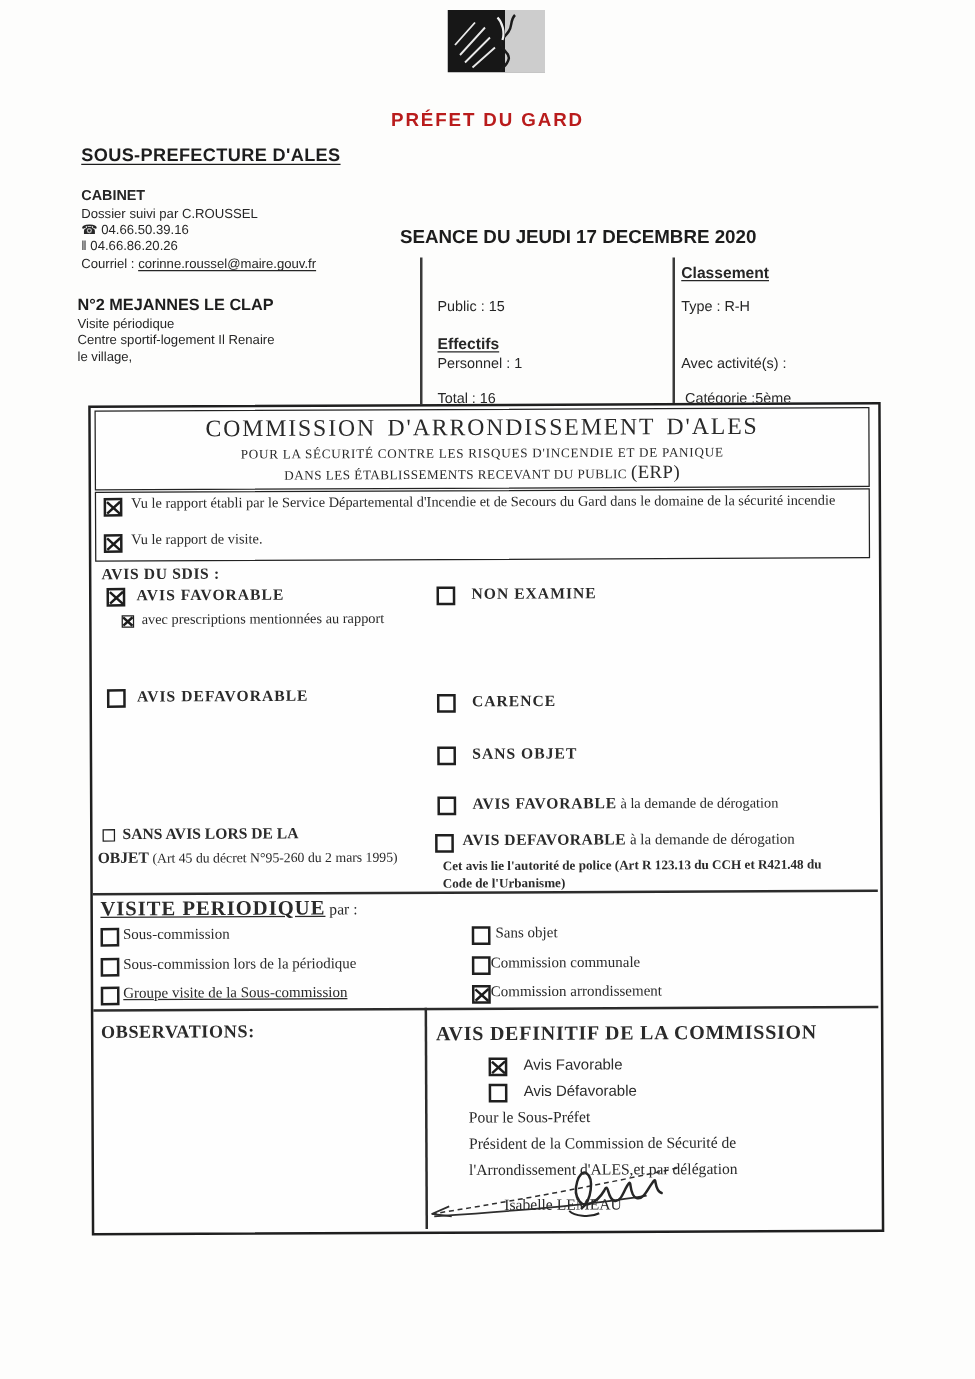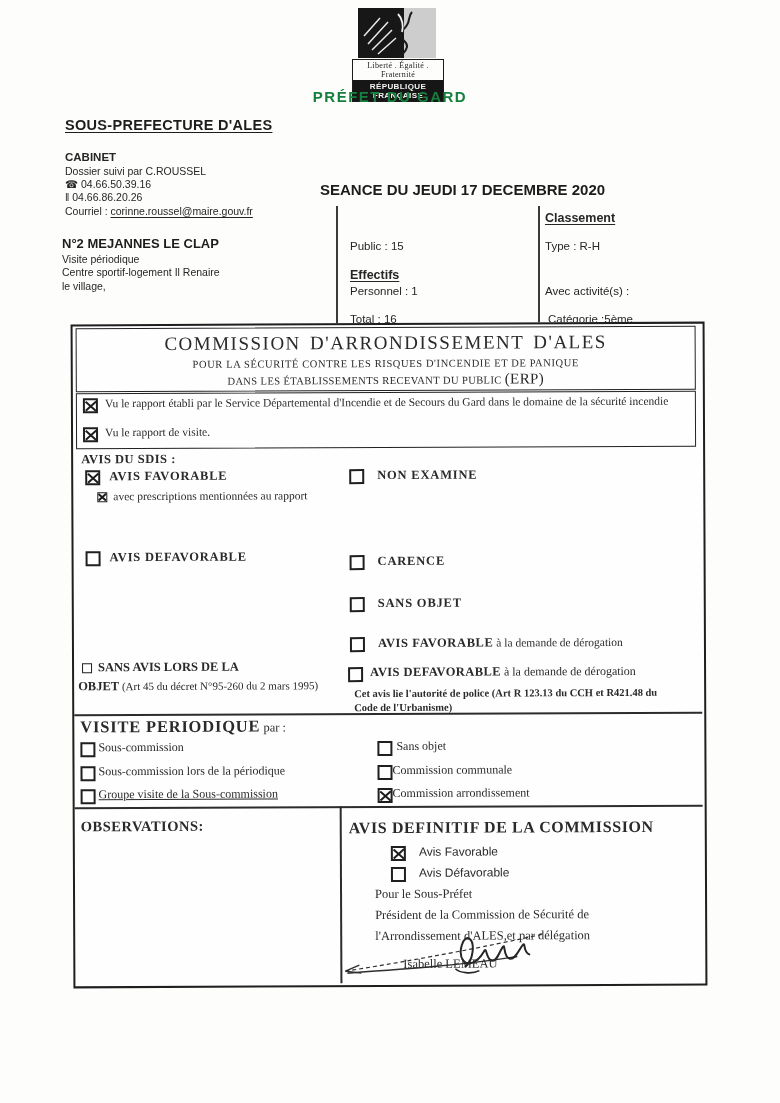--- a/index.html
+++ b/index.html
@@ -34,25 +34,21 @@
 
   <div style="position:absolute;left:358px;top:8px;width:78px;height:50px;">
     <svg width="78" height="50" viewBox="0 0 78 50">
       <rect width="78" height="50" fill="#171717"></rect>
       <rect x="46" width="32" height="50" fill="#cdcdcd"></rect>
       <path d="M54 4 C50 8 52 13 49 17 C46 22 42 23 43 28 C44 33 50 34 49 39 C48 44 44 46 42 49" stroke="#1a1a1a" stroke-width="2" fill="none"></path>
       <path d="M10 36 L30 14 M14 42 L34 22 M20 46 L38 30 M6 28 L22 10" stroke="#e9e9e9" stroke-width="1.5"></path>
       <path d="M40 6 C44 10 46 18 44 24" stroke="#efefef" stroke-width="1.8" fill="none"></path>
     </svg>
   </div>
-  <div id="logo-caption">
-    <div class="l1">Liberté . Égalité . Fraternité</div>
-    <div class="l2">RÉPUBLIQUE FRANÇAISE</div>
-  </div>
-  <div class="t sans b" style="left:0;top:88px;width:780px;text-align:center;font-size:15px;letter-spacing:1.5px;color:#15803d;">PRÉFET DU GARD</div>
+  <div class="t sans b" style="left:0;top:88px;width:780px;text-align:center;font-size:15px;letter-spacing:1.5px;color:#b91c1c;">PRÉFET DU GARD</div>
 
   <div class="t sans b u" style="left:65px;top:117px;font-size:14.5px;color:#1d1d1d;letter-spacing:0.3px;">SOUS-PREFECTURE D'ALES</div>
   <div class="t sans b" style="left:65px;top:151px;font-size:11.5px;">CABINET</div>
   <div class="t sans" style="left:65px;top:165px;font-size:10.5px;">Dossier suivi par C.ROUSSEL</div>
   <div class="t sans" style="left:65px;top:178px;font-size:10.5px;">
     <span>☎</span>
     <span>04.66.50.39.16</span>
   </div>
   <div class="t sans" style="left:65px;top:191px;font-size:10.5px;">
     <span>‖</span>
@@ -123,21 +119,21 @@
     </div>
     <span class="cb" style="left:274px;top:342px;"></span>
     <div class="t serif scan" style="left:296px;top:340px;font-size:12px;">
       <span class="b" style="font-size:12.5px;letter-spacing:0.4px;">AVIS DEFAVORABLE</span><span> à la demande de dérogation</span>
     </div>
     <div class="t serif b wrap scan" style="left:280px;top:362px;width:320px;font-size:10.5px;line-height:1.3;">Cet avis lie l'autorité de police (Art R 123.13 du CCH et R421.48 du Code de l'Urbanisme)</div>
 
     <div class="hline" style="left:0;top:388px;width:628px;"></div>
 
     <div class="t serif scan" style="left:6px;top:392px;font-size:12px;">
-      <span class="b" style="font-size:16.5px;letter-spacing:0.8px;">VISITE PERIODIQUE</span><span style="font-size:12.5px;"> par :</span>
+      <span class="b" style="font-size:16.5px;letter-spacing:0.8px;text-decoration:underline;">VISITE PERIODIQUE</span><span style="font-size:12.5px;"> par :</span>
     </div>
     <span class="cb" style="left:6px;top:416px;"></span>
     <div class="t serif scan" style="left:24px;top:415px;font-size:12px;">Sous-commission</div>
     <span class="cb" style="left:6px;top:440px;"></span>
     <div class="t serif scan" style="left:24px;top:439px;font-size:12px;">Sous-commission lors de la périodique</div>
     <span class="cb" style="left:6px;top:463px;"></span>
     <div class="t serif scan" style="left:24px;top:462px;font-size:12px;text-decoration:underline;">Groupe visite de la Sous-commission</div>
 
     <span class="cb" style="left:303px;top:416px;"></span>
     <div class="t serif scan" style="left:322px;top:415px;font-size:12px;">Sans objet</div>

